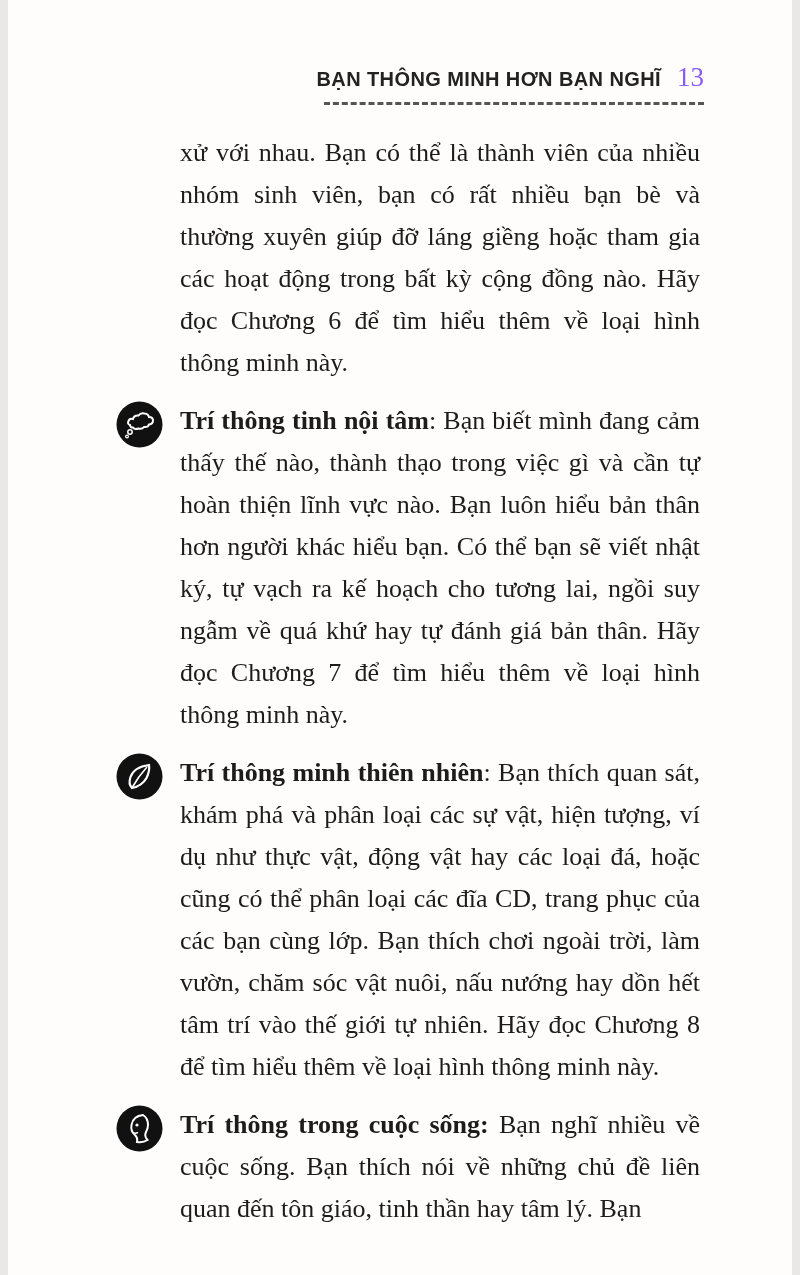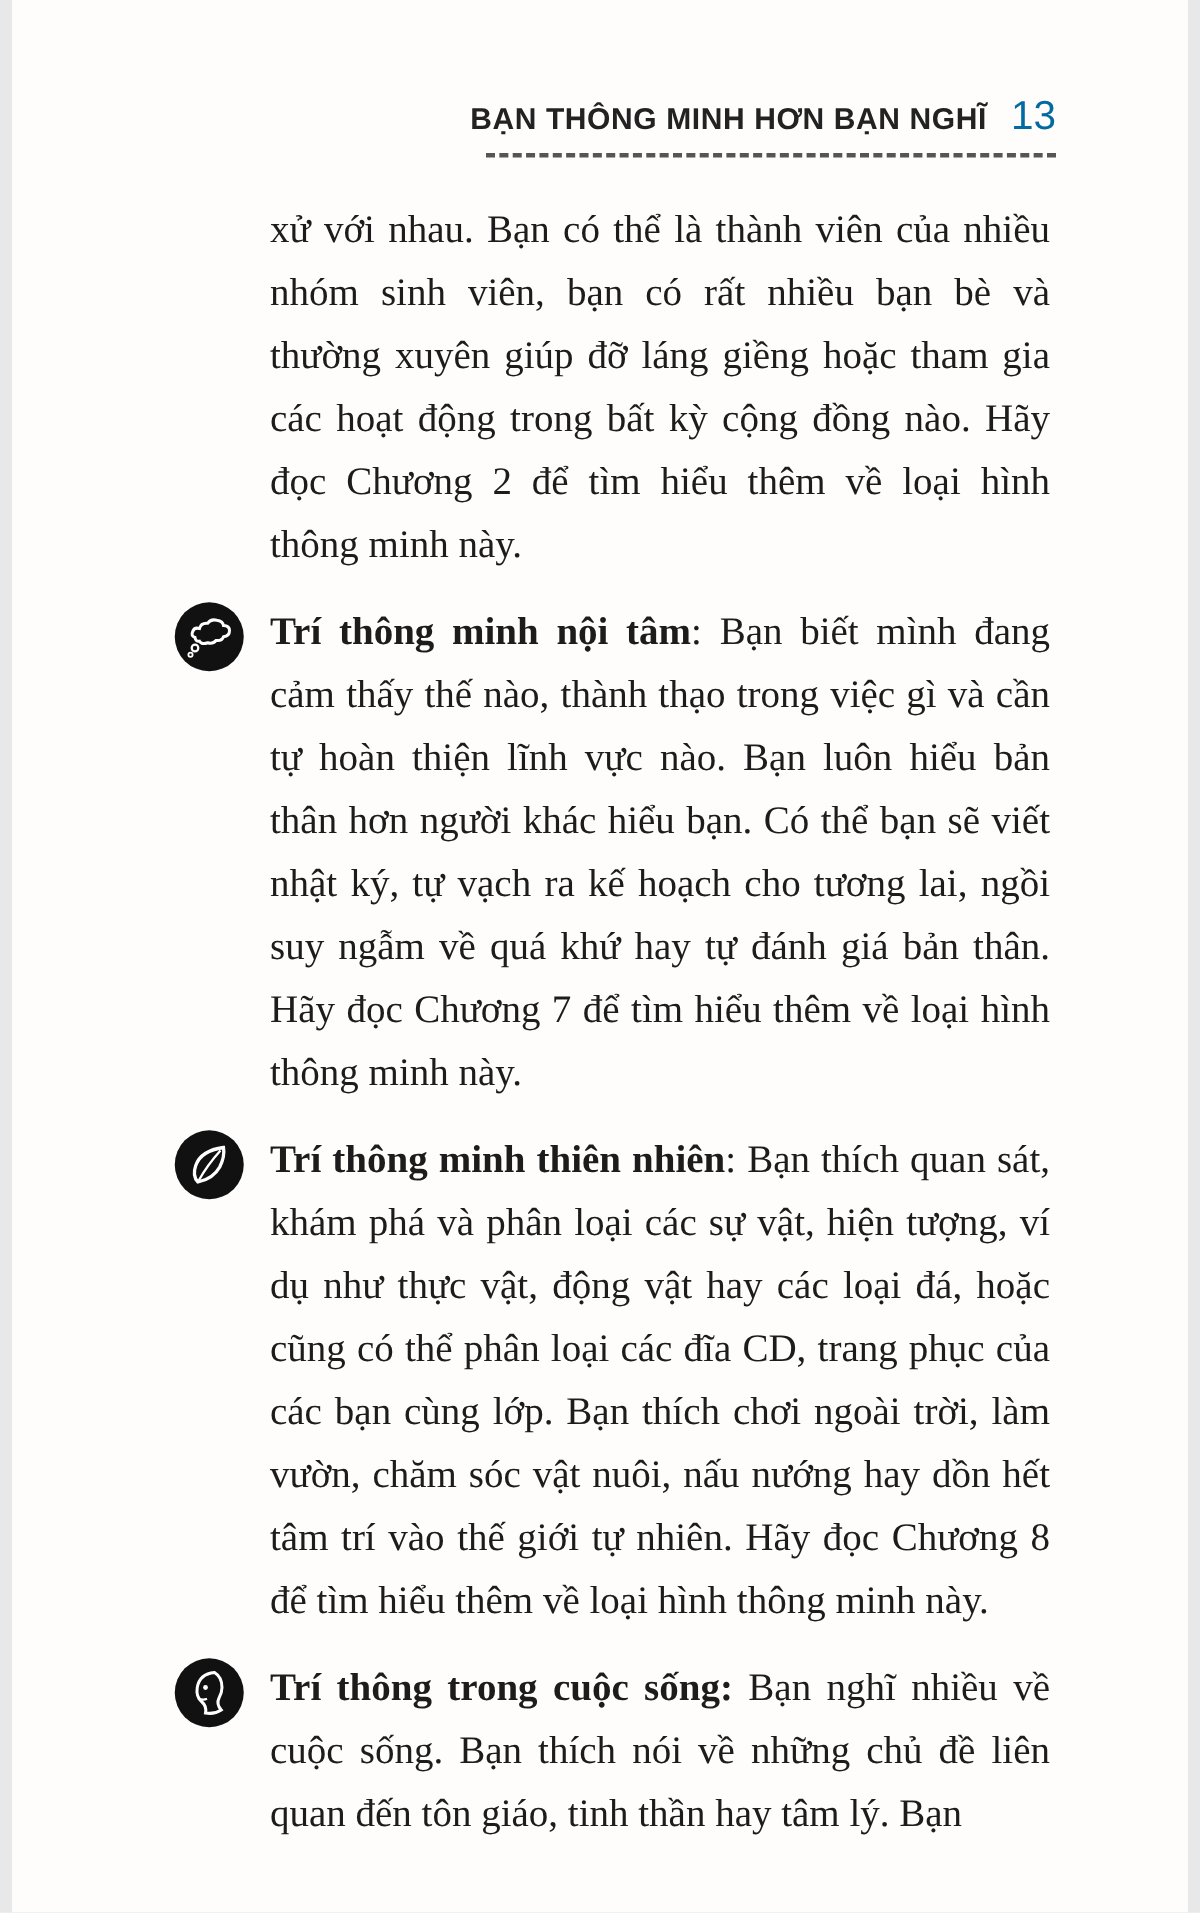--- a/index.html
+++ b/index.html
@@ -30,23 +30,23 @@
   }
   .header-title {
     font-family: "Liberation Sans", sans-serif;
     font-weight: 700;
     font-size: 20px;
     letter-spacing: 0.4px;
     color: #222;
     white-space: nowrap;
   }
   .page-number {
-    font-family: Liberation Sans, sans-serif;
+    font-family: Liberation Serif, serif;
     font-size: 27px;
-    color: #0369a1;
+    color: #8b5cf6;
   }
   .dash-rule {
     margin-top: 9px;
     width: 380px;
     border-bottom: 3px dashed #555;
     margin-left: auto;
   }
 
   
   .content {
@@ -78,32 +78,32 @@
   <div class="header">
     <div class="header-row">
       <span class="header-title">BẠN THÔNG MINH HƠN BẠN NGHĨ</span>
       <span class="page-number">13</span>
     </div>
     <div class="dash-rule"></div>
   </div>
 
   <div class="content">
 
-    <p class="para">xử với nhau. Bạn có thể là thành viên của nhiều nhóm sinh viên, bạn có rất nhiều bạn bè và thường xuyên giúp đỡ láng giềng hoặc tham gia các hoạt động trong bất kỳ cộng đồng nào. Hãy đọc Chương 2 để tìm hiểu thêm về loại hình thông minh này.</p>
+    <p class="para">xử với nhau. Bạn có thể là thành viên của nhiều nhóm sinh viên, bạn có rất nhiều bạn bè và thường xuyên giúp đỡ láng giềng hoặc tham gia các hoạt động trong bất kỳ cộng đồng nào. Hãy đọc Chương 6 để tìm hiểu thêm về loại hình thông minh này.</p>
 
     <div class="item">
       <span class="icon-badge">
         <svg viewBox="0 0 47 47">
           <circle cx="23.5" cy="23.5" r="23" fill="#111"></circle>
           <path d="M14 24 q-3 -1 -1.5 -4 q1 -3 4.5 -2 q1 -4 5.5 -3.5 q2 -3 6 -2 q4 0.5 4.5 3.5 q4 0 4 3.5 q0 3.5 -4 4 q-1 3 -5 2.5 q-2 2.5 -5.5 1.5 q-4 1.5 -5.5 -1 q-2.5 0.5 -3 -2.5 z" fill="none" stroke="#fff" stroke-width="2"></path>
           <circle cx="14" cy="31" r="2.2" fill="none" stroke="#fff" stroke-width="1.5"></circle>
           <circle cx="11" cy="35.5" r="1.4" fill="none" stroke="#fff" stroke-width="1.2"></circle>
         </svg>
       </span>
-      <span class="item-title">Trí thông minh nội tâm</span><span>: Bạn biết mình đang cảm thấy thế nào, thành thạo trong việc gì và cần tự hoàn thiện lĩnh vực nào. Bạn luôn hiểu bản thân hơn người khác hiểu bạn. Có thể bạn sẽ viết nhật ký, tự vạch ra kế hoạch cho tương lai, ngồi suy ngẫm về quá khứ hay tự đánh giá bản thân. Hãy đọc Chương 7 để tìm hiểu thêm về loại hình thông minh này.</span>
+      <span class="item-title">Trí thông tinh nội tâm</span><span>: Bạn biết mình đang cảm thấy thế nào, thành thạo trong việc gì và cần tự hoàn thiện lĩnh vực nào. Bạn luôn hiểu bản thân hơn người khác hiểu bạn. Có thể bạn sẽ viết nhật ký, tự vạch ra kế hoạch cho tương lai, ngồi suy ngẫm về quá khứ hay tự đánh giá bản thân. Hãy đọc Chương 7 để tìm hiểu thêm về loại hình thông minh này.</span>
     </div>
 
     <div class="item">
       <span class="icon-badge">
         <svg viewBox="0 0 47 47">
           <circle cx="23.5" cy="23.5" r="23" fill="#111"></circle>
           <path d="M33 12 Q18 14 14.5 24 Q12 31 16 35 Q26 33 30.5 25 Q34 18 33 12 z" fill="none" stroke="#fff" stroke-width="2.2"></path>
           <path d="M31 14 Q22 24 16.5 34" fill="none" stroke="#fff" stroke-width="1.6"></path>
         </svg>
       </span>

